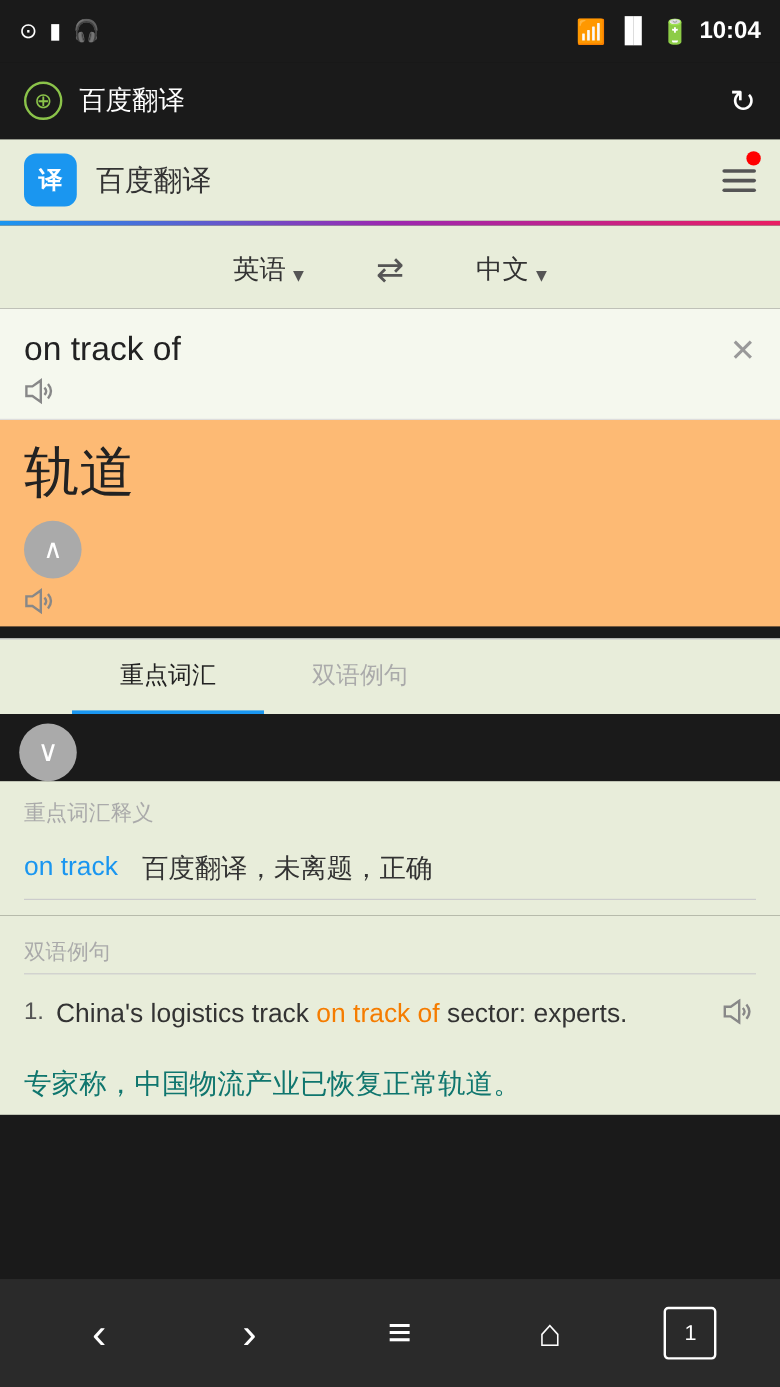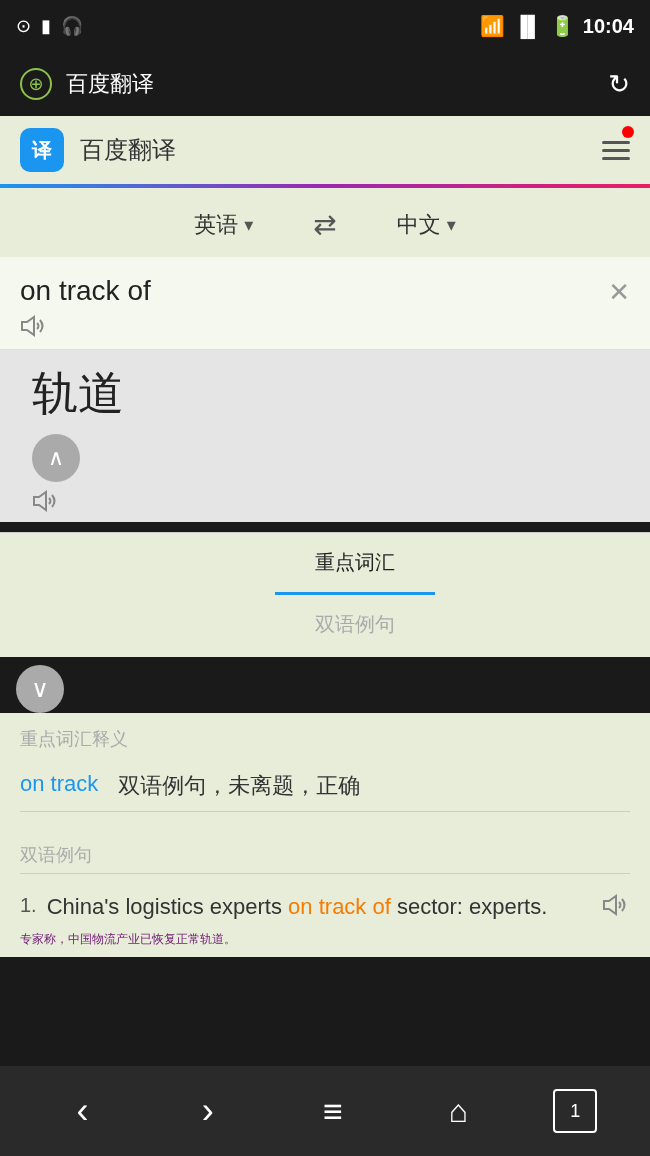--- a/index.html
+++ b/index.html
@@ -132,21 +132,21 @@
     .lang-row {
       display: flex;
       align-items: center;
       justify-content: center;
       padding: 20px 0 16px;
       background: #e8edda;
       gap: 60px;
     }
     .lang-btn {
       display: flex;
-      align-items: center;
+      align-items: flex-end;
       gap: 6px;
       font-size: 22px;
       color: #333;
       cursor: pointer;
     }
     .lang-arrow {
       font-size: 18px;
       color: #555;
     }
     .swap-btn {
@@ -181,22 +181,22 @@
       display: flex;
       align-items: center;
       color: #888;
       font-size: 22px;
       padding: 6px 0 0;
       cursor: pointer;
     }
 
     
     .result-area {
-      background: #e5e5e5;
-      padding: 16px 32px 10px;
+      background: #fdba74;
+      padding: 16px 20px 10px;
     }
     .result-chinese {
       font-size: 46px;
       color: #222;
       font-weight: normal;
       line-height: 1.2;
     }
     .up-arrow-btn {
       display: inline-flex;
       align-items: center;
@@ -222,21 +222,20 @@
     
     .tabs-area {
       background: #e8edda;
       border-top: 1px solid #ccc;
       margin-top: 10px;
     }
     .tabs-row {
       display: flex;
       align-items: center;
       padding: 0 0 0 60px;
-      flex-direction: column;
     }
     .tab-btn {
       padding: 16px 40px;
       font-size: 20px;
       color: #333;
       cursor: pointer;
       border-bottom: 3px solid transparent;
     }
     .tab-btn.active {
       color: #222;
@@ -316,23 +315,23 @@
       align-items: flex-start;
       gap: 10px;
     }
     .example-en-text {
       flex: 1;
     }
     .highlight {
       color: #f57c00;
     }
     .example-cn {
-      font-size: 12px;
-      color: #701a75;
-      margin-top: 6px;
+      font-size: 23px;
+      color: #0f766e;
+      margin-top: 24px;
       line-height: 1.4;
     }
     .example-sound {
       color: #888;
       font-size: 22px;
       margin-top: 2px;
       cursor: pointer;
       white-space: nowrap;
     }
 
@@ -457,31 +456,31 @@
   </div>
 
   <div class="down-arrow-container">
     <div class="down-arrow-btn">∨</div>
   </div>
 
   <div class="dict-section">
     <div class="dict-label">重点词汇释义</div>
     <div class="dict-entry">
       <span class="dict-term">on track</span>
-      <span class="dict-def">双语例句，未离题，正确</span>
+      <span class="dict-def">百度翻译，未离题，正确</span>
     </div>
   </div>
 
   <div class="examples-section">
     <div class="examples-label">双语例句</div>
     <div class="example-item">
       <div class="example-en">
         <span class="example-num">1.</span>
         <span class="example-en-text">
-          <span>China's logistics experts </span><span class="highlight">on track of</span><span> sector: experts.</span>
+          <span>China's logistics track </span><span class="highlight">on track of</span><span> sector: experts.</span>
         </span>
         <span class="example-sound">
           <svg width="28" height="22" viewBox="0 0 28 22">
             <polygon points="2,7 2,15 7,15 14,20 14,2 7,7" fill="none" stroke="#888" stroke-width="2"></polygon>
             <path d="M17,8 Q20,11 17,14" fill="none" stroke="#888" stroke-width="2"></path>
             <path d="M20,5 Q25,11 20,17" fill="none" stroke="#888" stroke-width="2"></path>
           </svg>
         </span>
       </div>
       <div class="example-cn">专家称，中国物流产业已恢复正常轨道。</div>

